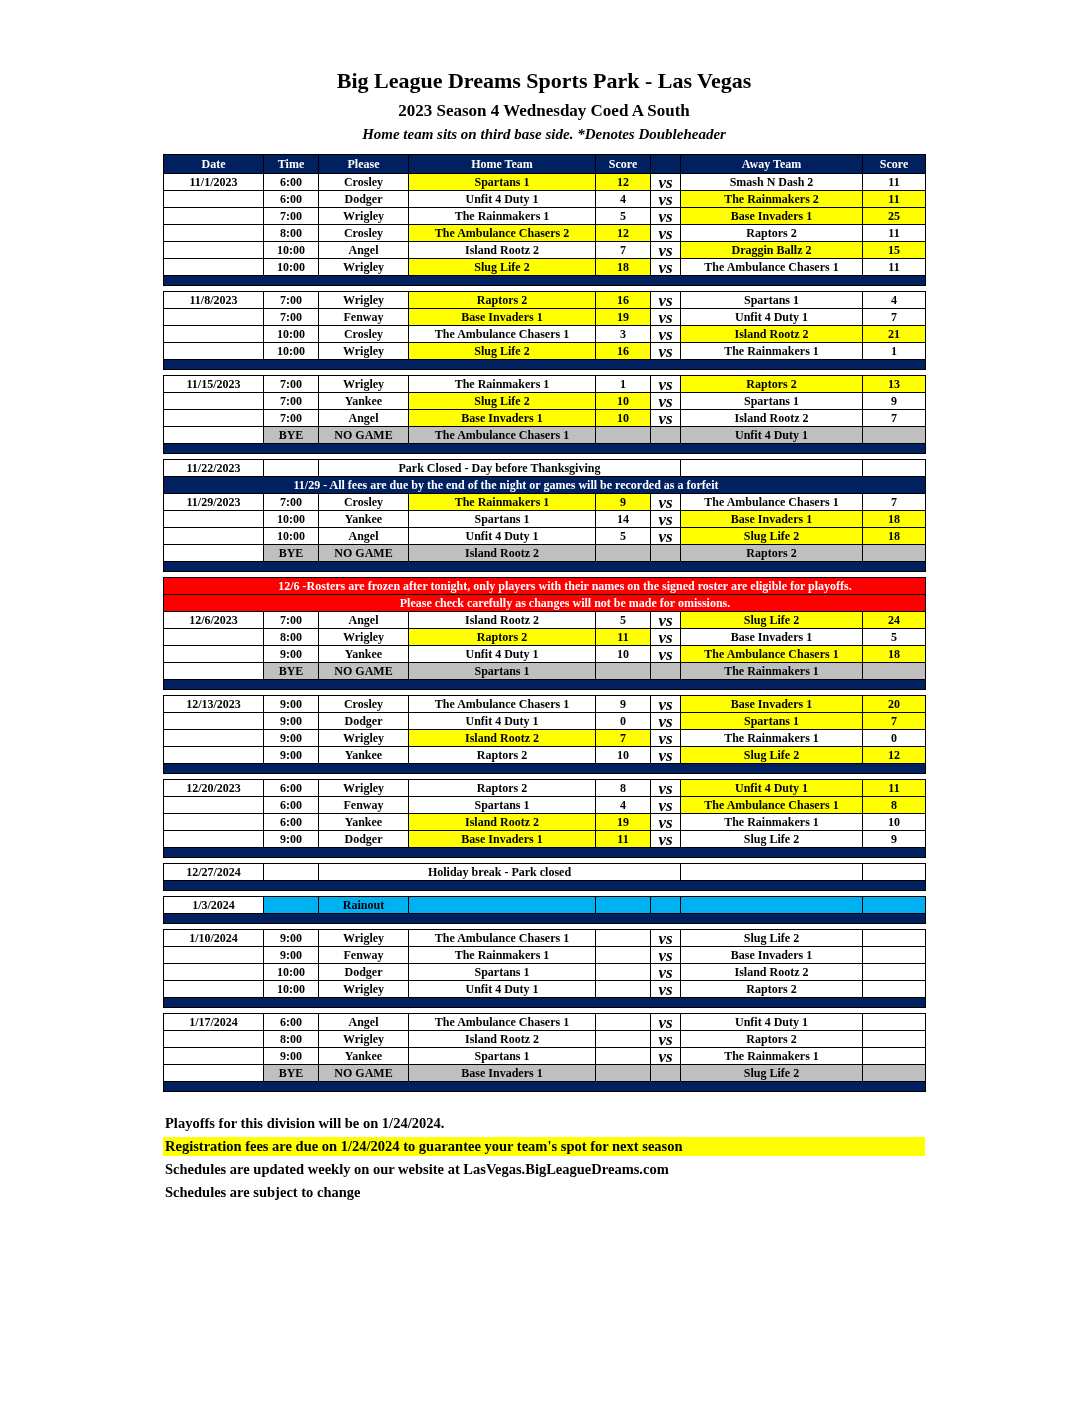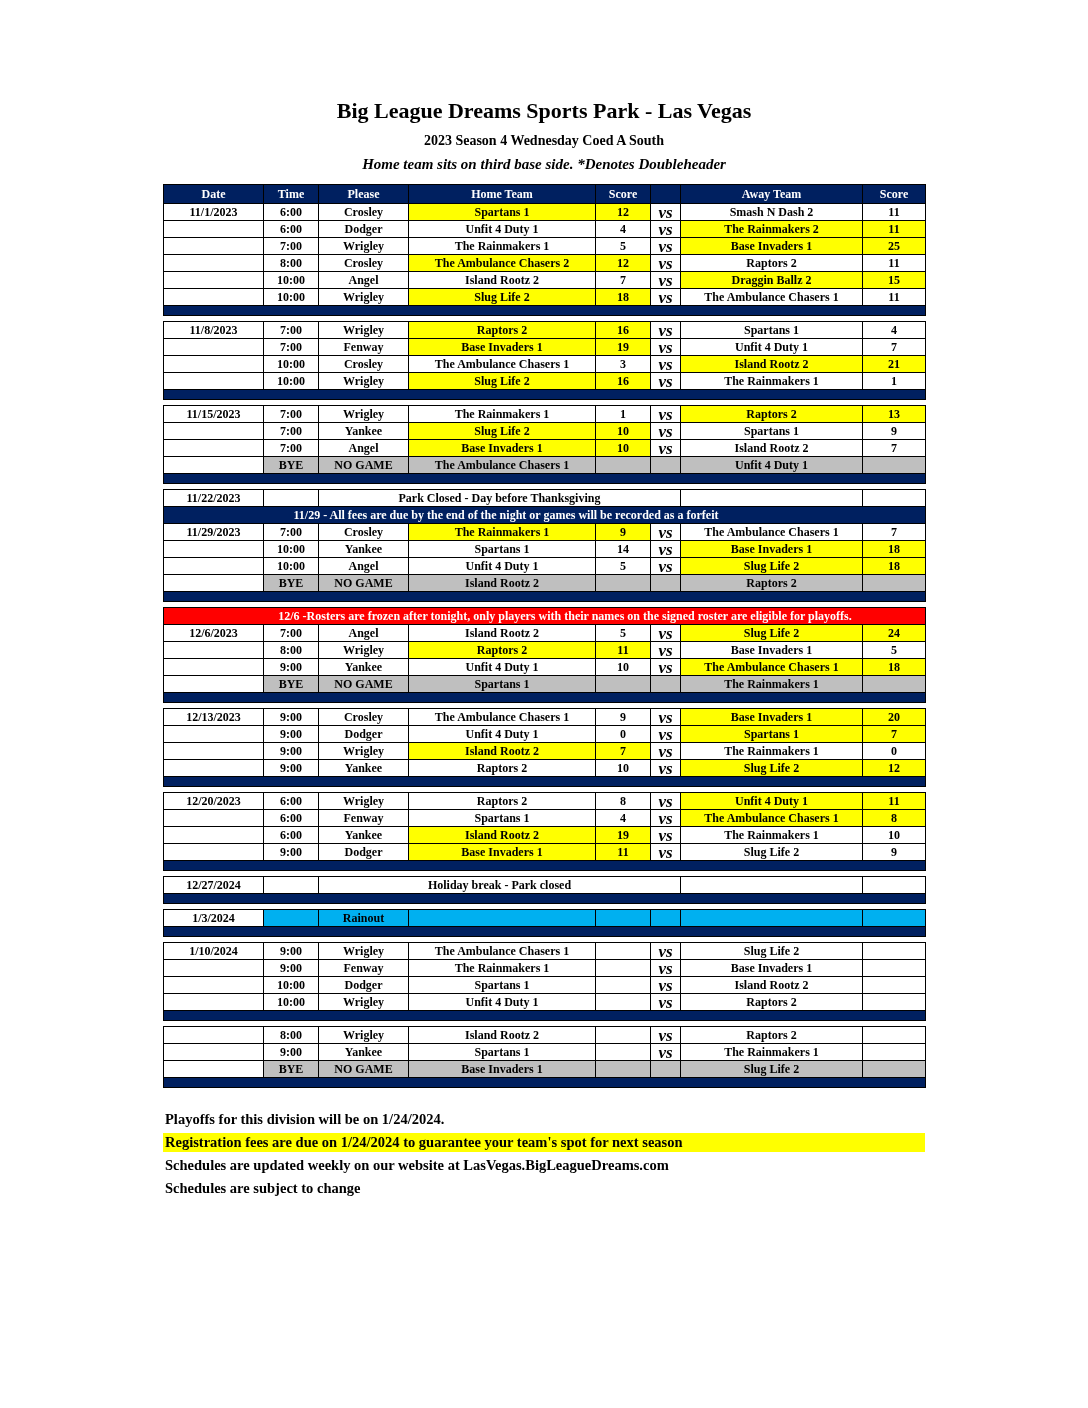--- a/index.html
+++ b/index.html
@@ -6,28 +6,28 @@
   html, body { margin: 0; padding: 0; }
   body {
     width: 1088px; height: 1408px;
     background: #ffffff;
     color: #000;
     font-family: "Liberation Serif", serif;
   }
   .page { position: relative; width: 1088px; height: 1408px; overflow: hidden; }
 
   .title {
-    margin: 0; padding-top: 98px;
+    margin: 0; padding-top: 68px;
     text-align: center;
     font-size: 22px; font-weight: 700; line-height: 26px;
   }
   .subtitle {
     margin: 7px 0 0;
     text-align: center;
-    font-size: 14px; font-weight: 700; line-height: 20px;
+    font-size: 17px; font-weight: 700; line-height: 20px;
   }
   .note {
     margin: 6px 0 0;
     text-align: center;
     font-size: 15px; font-weight: 700; font-style: italic; line-height: 15px;
   }
 
   table.schedule {
     border-collapse: collapse;
     table-layout: fixed;
@@ -312,20 +312,23 @@
         <tr class="sep-row">
           <td colspan="8"></td>
         </tr>
         <tr class="gap-row">
           <td colspan="8"></td>
         </tr>
         <tr>
           <td colspan="8" class="notice-red">12/6 -Rosters are frozen after tonight, only players with their names on the signed roster are eligible for playoffs.</td>
         </tr>
         <tr>
+          <td colspan="8" class="notice-red">Please check carefully as changes will not be made for omissions.</td>
+        </tr>
+        <tr>
           <td>12/6/2023</td>
           <td>7:00</td>
           <td>Angel</td>
           <td>Island Rootz 2</td>
           <td>5</td>
           <td class="vs">vs</td>
           <td class="hl">Slug Life 2</td>
           <td class="hl">24</td>
         </tr>
         <tr>
@@ -525,20 +528,30 @@
           <td>Raptors 2</td>
           <td></td>
         </tr>
         <tr class="sep-row">
           <td colspan="8"></td>
         </tr>
         <tr class="gap-row">
           <td colspan="8"></td>
         </tr>
         <tr>
+          <td>1/17/2024</td>
+          <td>6:00</td>
+          <td>Angel</td>
+          <td>The Ambulance Chasers 1</td>
+          <td></td>
+          <td class="vs">vs</td>
+          <td>Unfit 4 Duty 1</td>
+          <td></td>
+        </tr>
+        <tr>
           <td></td>
           <td>8:00</td>
           <td>Wrigley</td>
           <td>Island Rootz 2</td>
           <td></td>
           <td class="vs">vs</td>
           <td>Raptors 2</td>
           <td></td>
         </tr>
         <tr>

